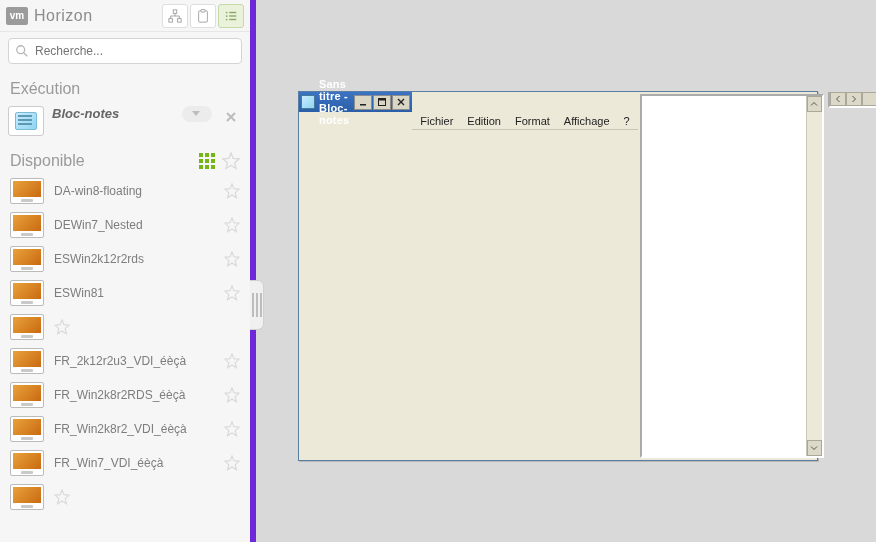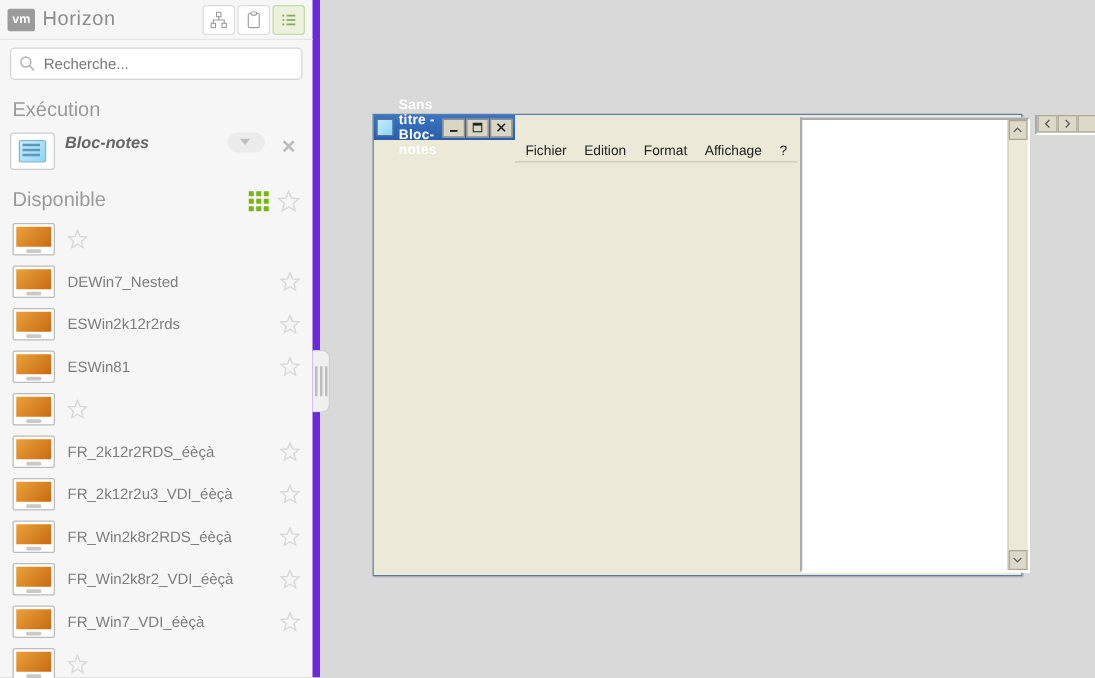--- a/index.html
+++ b/index.html
@@ -223,20 +223,21 @@
       </svg>
   </div>
 
   <div class="desk-list">
 
     <div class="desk-item">
         <div class="desk-thumb">
           <div class="screen"></div>
           <div class="stand"></div>
         </div>
+        <div class="desk-label">DA-win8-floating</div>
         <svg class="star" viewBox="0 0 18 18">
           <polygon points="9,1 11.2,6.4 17,6.9 12.6,10.8 14,16.5 9,13.5 4,16.5 5.4,10.8 1,6.9 6.8,6.4"></polygon>
         </svg>
       </div>
     <div class="desk-item">
         <div class="desk-thumb">
           <div class="screen"></div>
           <div class="stand"></div>
         </div>
         <div class="desk-label">DEWin7_Nested</div>
@@ -262,30 +263,20 @@
         <div class="desk-label">ESWin81</div>
         <svg class="star" viewBox="0 0 18 18">
           <polygon points="9,1 11.2,6.4 17,6.9 12.6,10.8 14,16.5 9,13.5 4,16.5 5.4,10.8 1,6.9 6.8,6.4"></polygon>
         </svg>
       </div>
     <div class="desk-item">
         <div class="desk-thumb">
           <div class="screen"></div>
           <div class="stand"></div>
         </div>
-        <svg class="star" viewBox="0 0 18 18">
-          <polygon points="9,1 11.2,6.4 17,6.9 12.6,10.8 14,16.5 9,13.5 4,16.5 5.4,10.8 1,6.9 6.8,6.4"></polygon>
-        </svg>
-      </div>
-    <div class="desk-item">
-        <div class="desk-thumb">
-          <div class="screen"></div>
-          <div class="stand"></div>
-        </div>
-        <div class="desk-label">FR_2k12r2RDS_éèçà</div>
         <svg class="star" viewBox="0 0 18 18">
           <polygon points="9,1 11.2,6.4 17,6.9 12.6,10.8 14,16.5 9,13.5 4,16.5 5.4,10.8 1,6.9 6.8,6.4"></polygon>
         </svg>
       </div>
     <div class="desk-item">
         <div class="desk-thumb">
           <div class="screen"></div>
           <div class="stand"></div>
         </div>
         <div class="desk-label">FR_2k12r2u3_VDI_éèçà</div>

